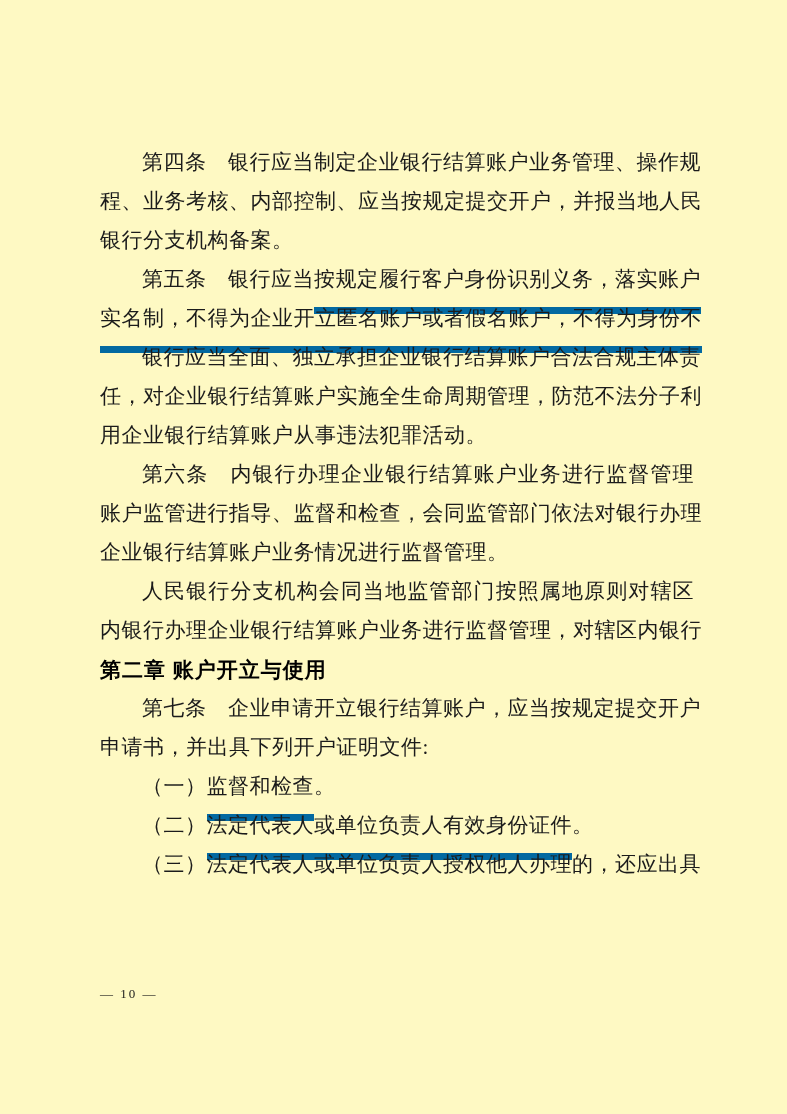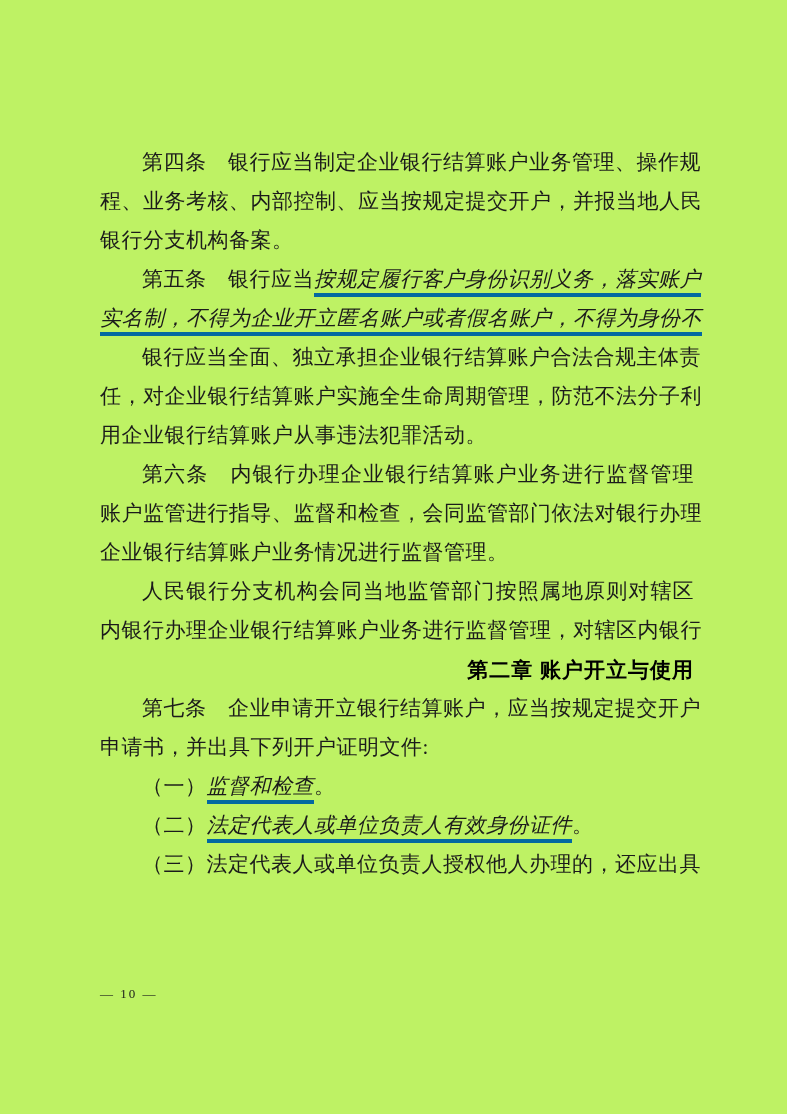--- a/index.html
+++ b/index.html
@@ -1,20 +1,20 @@
 <!DOCTYPE html>
 <html><head>
 <meta charset="utf-8">
 <style>
   html, body { margin: 0; padding: 0; background: #ffffff; }
   .page {
     position: relative;
     width: 787px;
     height: 1114px;
-    background: #bef264;
+    background: #fef9c3;
     overflow: hidden;
     font-family: "Liberation Serif", serif;
   }
   .content {
     position: absolute;
     left: 100px;
     top: 143px;
     width: 594px;
     font-size: 21px;
     line-height: 39px;
@@ -25,28 +25,27 @@
     height: 39px;
     white-space: nowrap;
   }
   .indent { text-indent: 42px; }
   .fill {
     text-align: justify;
     text-align-last: justify;
     text-justify: inter-character;
   }
   .u {
-    border-bottom: 4px solid #0369a1;
-    padding-bottom: 2px;
-    font-style: italic;
+    border-bottom: 7px solid #0369a1;
+    padding-bottom: 16px;
   }
   .heading {
     height: 39px;
     line-height: 39px;
-    text-align: right;
+    text-align: left;
     font-family: "Liberation Sans", sans-serif;
     font-weight: bold;
     font-size: 21px;
     color: #000000;
     letter-spacing: 1px;
   }
   .footer {
     position: absolute;
     left: 100px;
     top: 986px;

